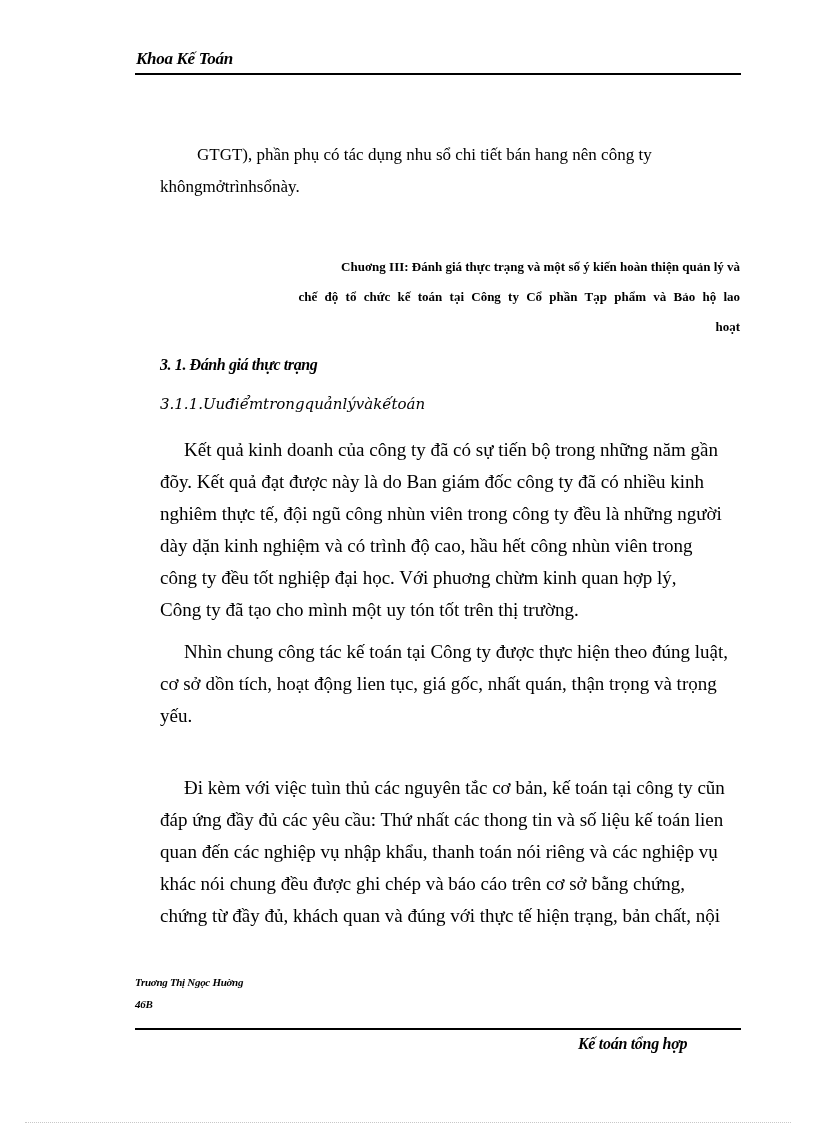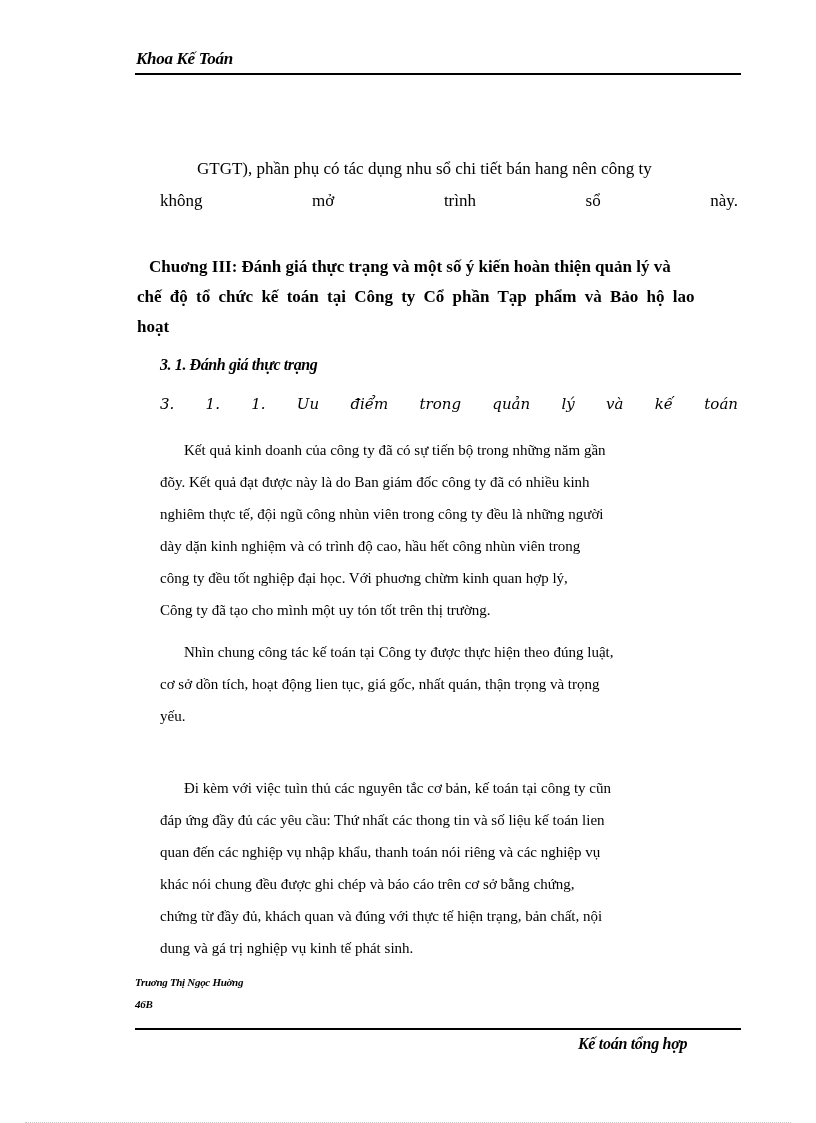--- a/index.html
+++ b/index.html
@@ -37,40 +37,40 @@
       font-style: italic;
       letter-spacing: -0.3px;
     }
     .line {
       display: block;
       white-space: nowrap;
       height: 32px;
     }
     .justify-line {
       display: flex;
-      justify-content: space-between;
       white-space: nowrap;
       height: 32px;
     }
     .p-intro-1 {
       position: absolute;
       left: 160px;
-      top: 153px;
+      top: 139px;
       width: 578px;
       font-size: 17px;
       line-height: 32px;
     }
     .chapter {
       position: absolute;
       left: 137px;
       top: 252px;
       width: 603px;
-      font-size: 17px;
+      font-size: 13px;
       line-height: 30px;
       font-weight: bold;
+      text-align: right;
     }
     .sec-heading {
       position: absolute;
       left: 160px;
       top: 356px;
       font-size: 16px;
       font-weight: bold;
       font-style: italic;
       letter-spacing: -0.4px;
     }
@@ -81,21 +81,21 @@
       width: 578px;
       font-size: 17px;
       font-style: italic;
       font-family: "DejaVu Serif", serif;
       font-size: 15px;
     }
     .para {
       position: absolute;
       left: 160px;
       width: 578px;
-      font-size: 15px;
+      font-size: 19px;
       line-height: 32px;
     }
     .para .first {
       padding-left: 24px;
     }
     .footer-rule {
       position: absolute;
       left: 135px;
       top: 1028px;
       width: 606px;
@@ -187,21 +187,20 @@
     <span class="line">cơ sở dồn tích, hoạt động lien tục, giá gốc, nhất quán, thận trọng và trọng</span>
     <span class="line">yếu.</span>
   </div>
 
   <div class="para" style="top:772px">
     <span class="line first">Đi kèm với việc tuìn thủ các nguyên tắc cơ bản, kế toán tại công ty cũn</span>
     <span class="line">đáp ứng đầy đủ các yêu cầu: Thứ nhất các thong tin và số liệu kế toán lien</span>
     <span class="line">quan đến các nghiệp vụ nhập khẩu, thanh toán nói riêng và các nghiệp vụ</span>
     <span class="line">khác nói chung đều được ghi chép và báo cáo trên cơ sở bằng chứng,</span>
     <span class="line">chứng từ đầy đủ, khách quan và đúng với thực tế hiện trạng, bản chất, nội</span>
-    <span class="line">dung và gá trị nghiệp vụ kinh tế phát sinh.</span>
   </div>
 
   <div class="footer-rule"></div>
   <div class="footer-left">
     <div>Truơng Thị Ngọc Huờng</div>
     <div>46B</div>
   </div>
   <div class="footer-right">Kế toán tổng hợp</div>
 
   <div class="page-edge"></div>

